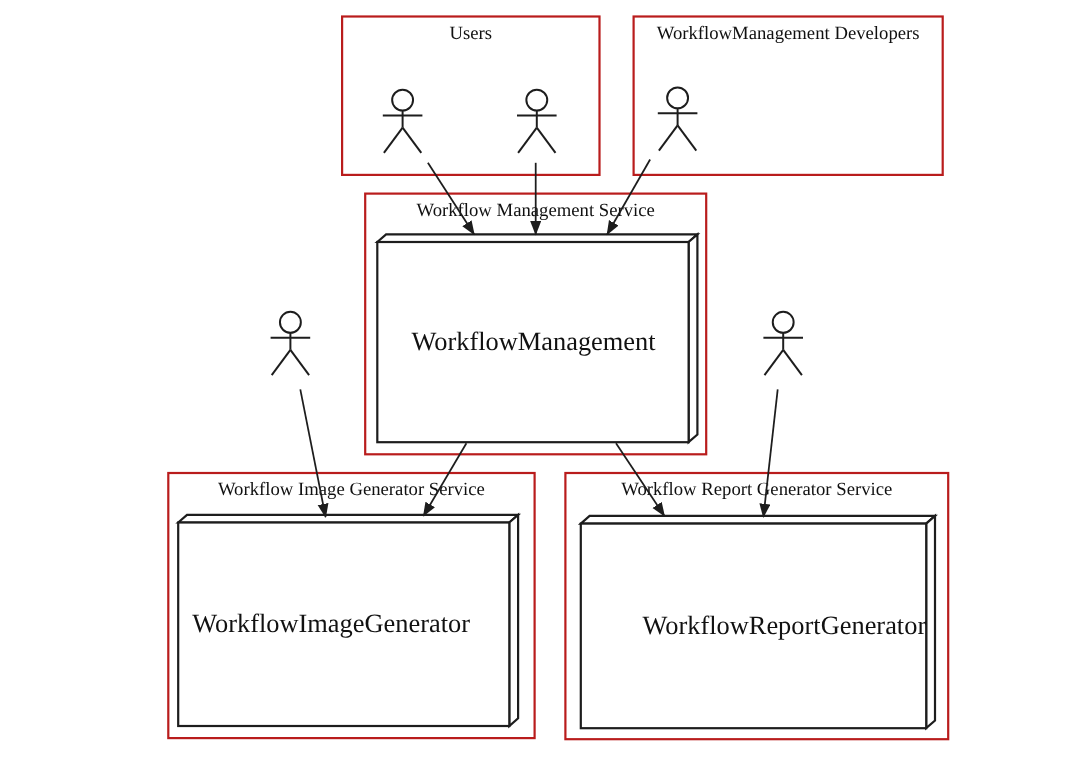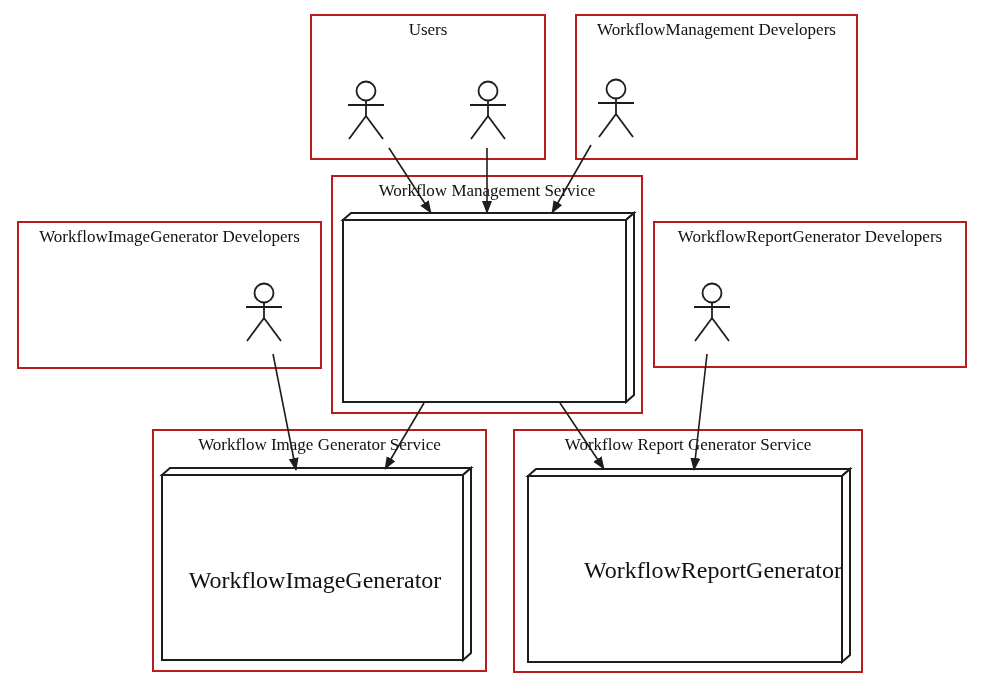--- a/index.html
+++ b/index.html
@@ -20,39 +20,33 @@
   
   .b-wmsvc   { left:331px; top:175px; width:312px; height:239px; }
   .b-wigsvc  { left:152px; top:429px; width:335px; height:243px; }
   .b-wrgsvc  { left:513px; top:429px; width:350px; height:244px; }
   svg.layer { position:absolute; left:0; top:0; width:983px; height:689px; }
   .node-label {
     position:absolute; transform:translate(-50%,-50%);
     font-size:24px; white-space:nowrap; color:#111; text-align:center;
   }
   .nl-wm  { left:485px; top:312px; }
-  .nl-wig { left:315px; top:568px;margin-top:12px; }
+  .nl-wig { left:301px; top:568px; }
   .nl-wrg { left:713px; top:570px; }
 </style>
 </head>
 <body>
 
 <div class="canvas">
 
   <div class="obox b-users">
     <div class="title">Users</div>
   </div>
   <div class="obox b-wmdev">
     <div class="title">WorkflowManagement Developers</div>
-  </div>
-  <div class="obox b-wigdev">
-    <div class="title">WorkflowImageGenerator Developers</div>
-  </div>
-  <div class="obox b-wrgdev">
-    <div class="title">WorkflowReportGenerator Developers</div>
   </div>
 
   <div class="obox b-wmsvc">
     <div class="title">Workflow Management Service</div>
   </div>
   <div class="obox b-wigsvc">
     <div class="title">Workflow Image Generator Service</div>
   </div>
   <div class="obox b-wrgsvc">
     <div class="title">Workflow Report Generator Service</div>
@@ -100,16 +94,17 @@
       <line x1="389" y1="148" x2="431" y2="213" marker-end="url(#ah)"></line>
       <line x1="487" y1="148" x2="487" y2="213" marker-end="url(#ah)"></line>
       <line x1="591" y1="145" x2="552" y2="213" marker-end="url(#ah)"></line>
       <line x1="273" y1="354" x2="296" y2="470" marker-end="url(#ah)"></line>
       <line x1="424" y1="403" x2="385" y2="469" marker-end="url(#ah)"></line>
       <line x1="560" y1="403" x2="604" y2="469" marker-end="url(#ah)"></line>
       <line x1="707" y1="354" x2="694" y2="470" marker-end="url(#ah)"></line>
     </g>
   </svg>
 
+  <div class="node-label nl-wm">WorkflowManagement</div>
   <div class="node-label nl-wig">WorkflowImageGenerator</div>
   <div class="node-label nl-wrg">WorkflowReportGenerator</div>
 
 </div>
 
 </body></html>

